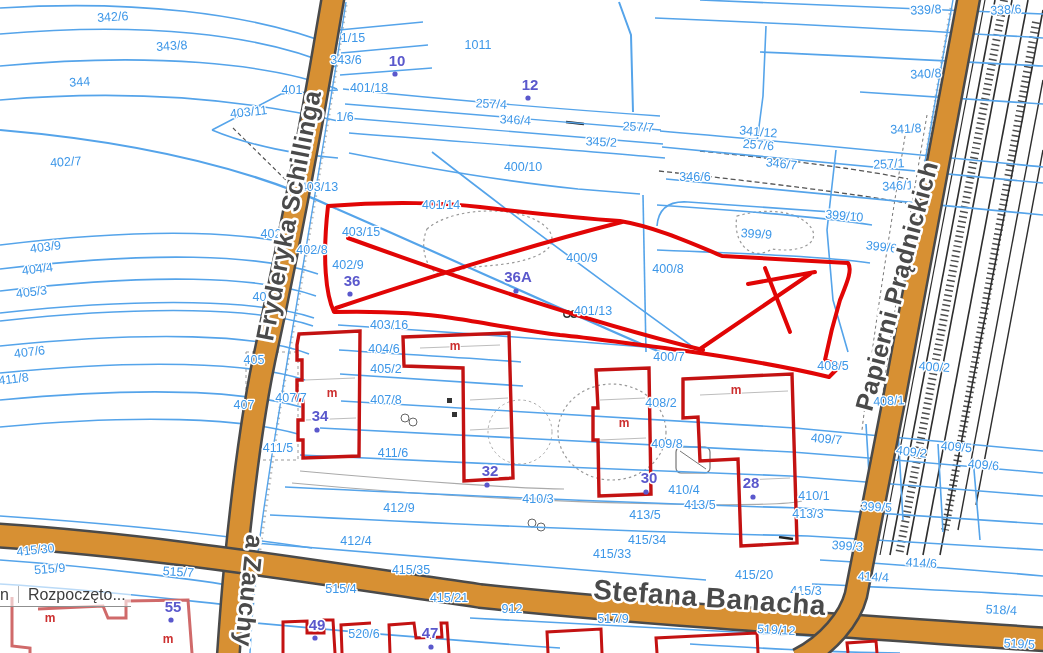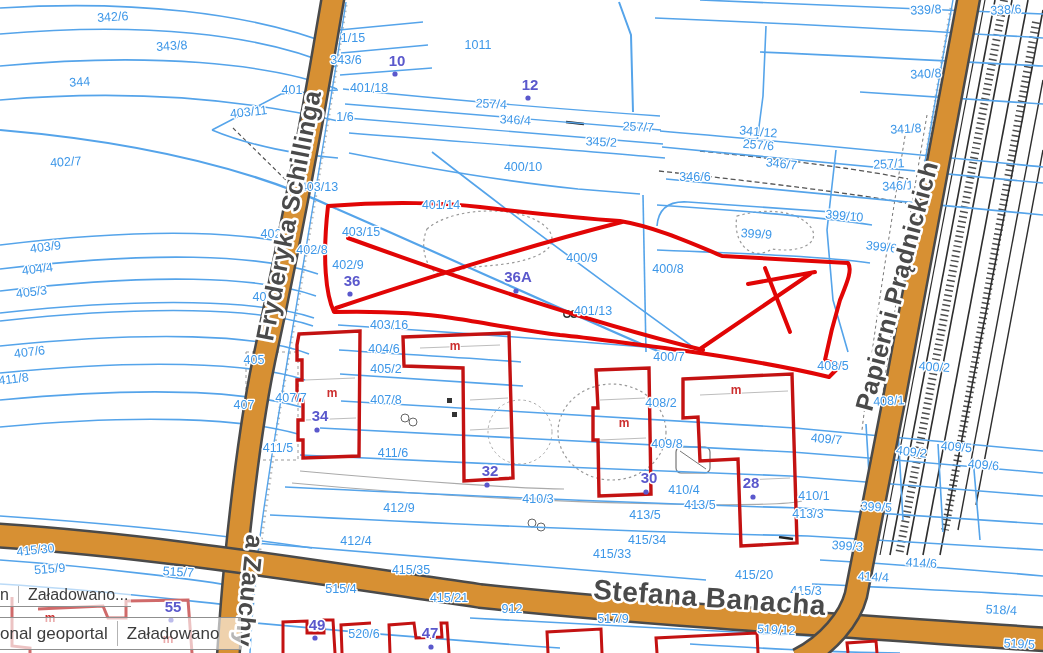--- a/index.html
+++ b/index.html
@@ -314,20 +314,15 @@
         <text x="297" y="217" class="st" transform="rotate(-79 297 217)" style="font-size: 25px;">Fryderyka Schillinga</text>
         <text x="905" y="288" class="st" transform="rotate(-75 905 288)" style="font-size: 25px;">Papierni Prądnickich</text>
         <text x="709" y="607" class="st" transform="rotate(4 709 607)" style="font-size: 28px;">Stefana Banacha</text>
         <text x="241" y="590" class="st" transform="rotate(96 241 590)" style="font-size: 25px;">a Zauchy</text>
       </g>
 </svg>
 
   <div class="toast" id="toast1">
     <span>n</span>
     <span class="sep"></span>
-    <span>Załadowano...</span>
-  </div>
-  <div class="toast" id="toast2">
-    <span>onal geoportal</span>
-    <span class="sep"></span>
-    <span>Załadowano</span>
+    <span>Rozpoczęto...</span>
   </div>
 </div>
 
 </body></html>

